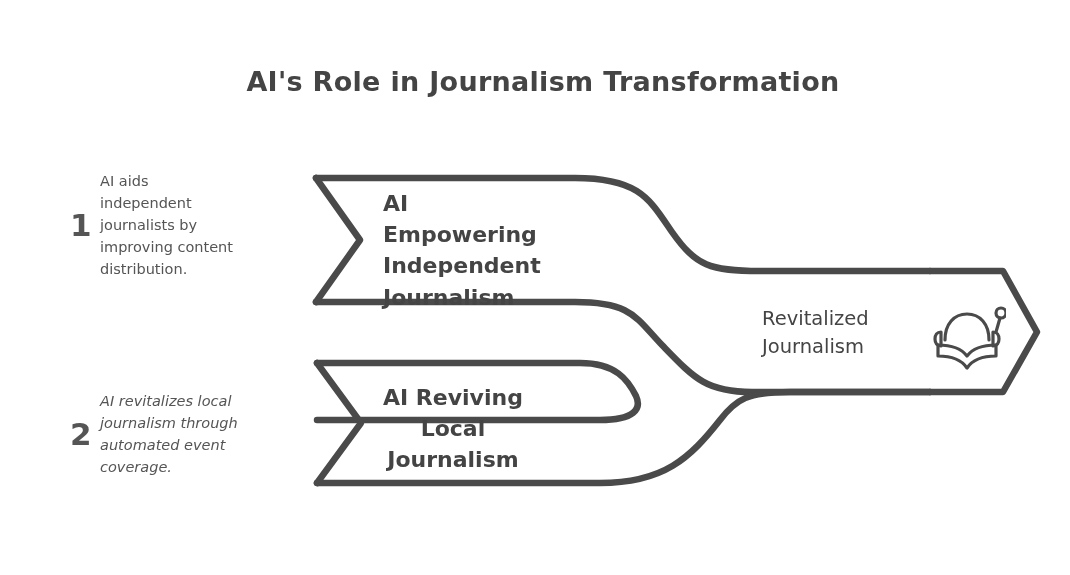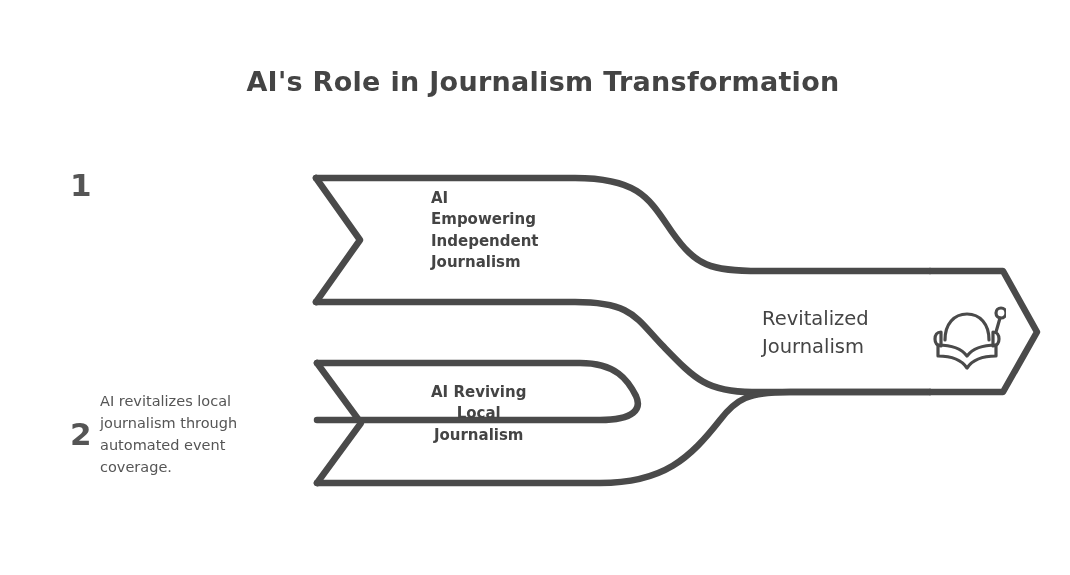--- a/index.html
+++ b/index.html
@@ -47,36 +47,35 @@
   .note-text {
     font-size: 14.5px;
     line-height: 1.52;
     color: #555555;
     white-space: pre-line;
   }
 
   #note-1 { left: 70px; top: 170px; width: 240px; }
   #note-1 .note-text { width: 172px; }
   #note-2 { left: 70px; top: 390px; width: 240px; }
-  #note-2 .note-text { width: 186px; }
+  #note-2 .note-text { width: 186px; font-style: italic; }
 
   #flow-svg {
     position: absolute;
     left: 0;
     top: 0;
   }
 
   .band-label {
     position: absolute;
-    font-size: 15px;
+    font-size: 22px;
     font-weight: bold;
     line-height: 1.42;
     color: #444444;
     white-space: pre-line;
-    margin-left: 48px;
   }
   #band-1-label { left: 383px; top: 188px; }
   #band-2-label { left: 383px; top: 382px; text-align: center; }
 
   #outcome-label {
     position: absolute;
     left: 762px;
     top: 305px;
     font-size: 19.5px;
     font-weight: normal;
@@ -130,20 +129,25 @@
     <path d="M 930,271
              L 1003,271
              L 1037,332
              L 1003,392
              L 930,392"></path>
   </g>
 </svg>
 
 <div class="note" id="note-1">
   <div class="note-number">1</div>
+  <div class="note-text">AI aids
+independent
+journalists by
+improving content
+distribution.</div>
 </div>
 
 <div class="note" id="note-2">
   <div class="note-number">2</div>
   <div class="note-text">AI revitalizes local
 journalism through
 automated event
 coverage.</div>
 </div>
 

